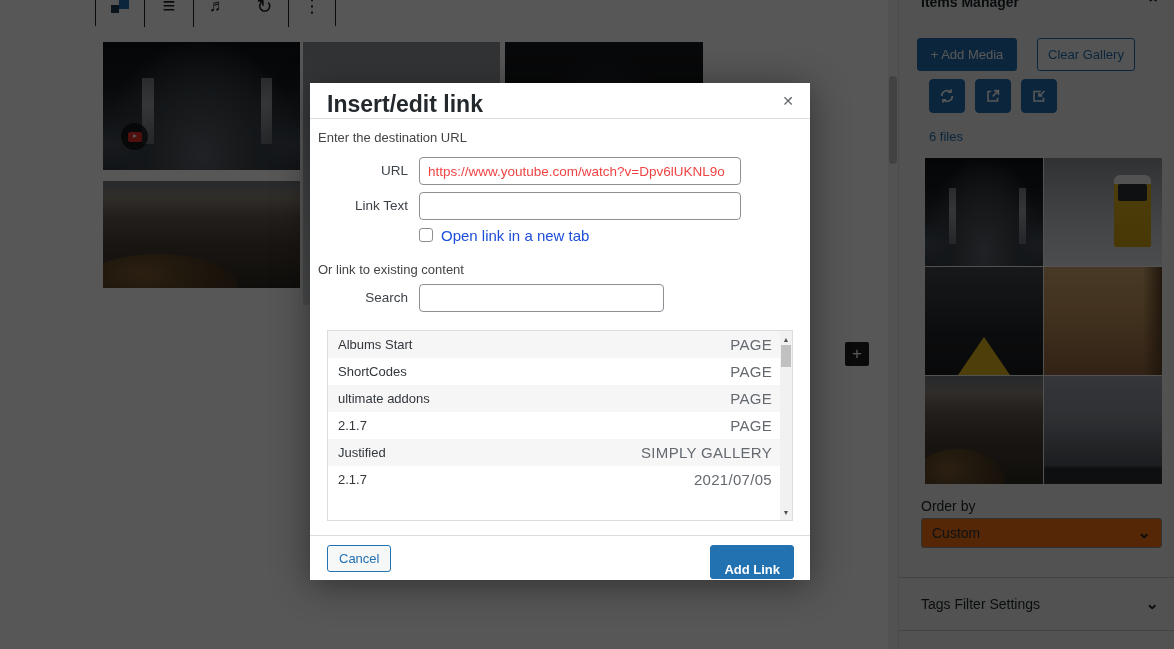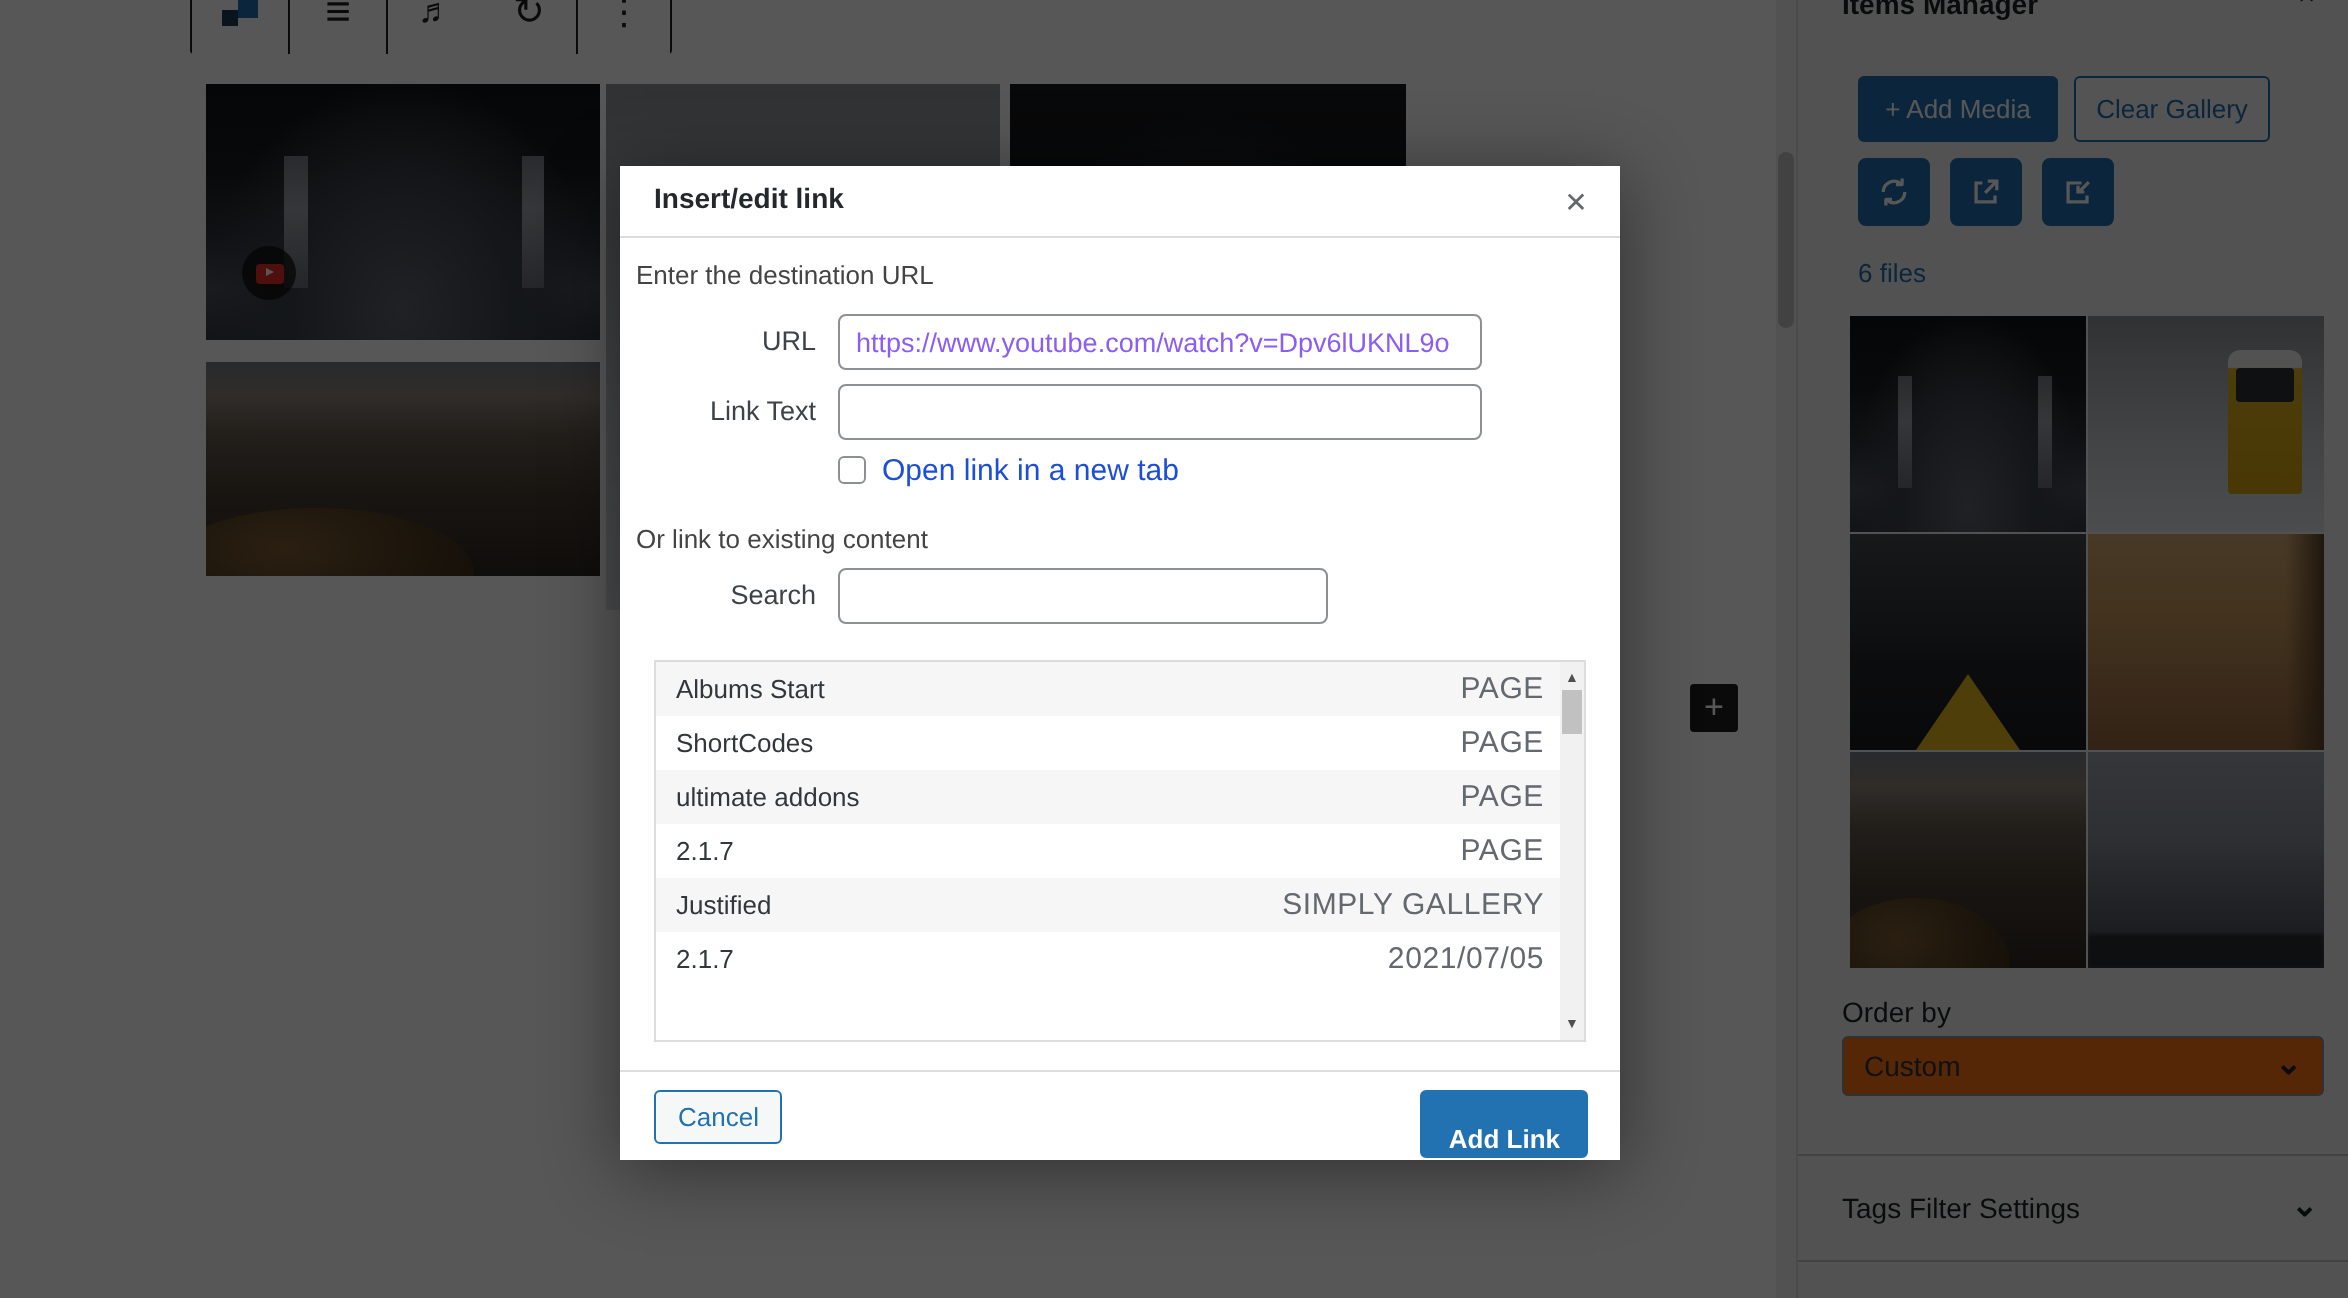--- a/index.html
+++ b/index.html
@@ -77,21 +77,21 @@
   #panel-title { position:absolute; left:22px; top:-6px; font-size:14px; font-weight:700; color:#1d2327; }
   .chev { font-size:13px; color:#1d2327; line-height:1; }
   #panel-collapse { position:absolute; right:14px; top:-4px; background:none; border:none; cursor:pointer; }
   .chev-up::before { content:"⌃"; font-size:16px; font-weight:700; }
   .chev-down::before { content:"⌄"; font-size:16px; font-weight:700; }
 
   .btn-primary { background:#2271b1; border:1px solid #2271b1; color:#fff; border-radius:3px;
       font-size:13px; cursor:pointer; font-family:inherit; }
   .btn-secondary { background:#f6f7f7; border:1px solid #2271b1; color:#2271b1; border-radius:3px;
       font-size:13px; cursor:pointer; font-family:inherit; }
-  #add-media { position:absolute; left:30px; top:38px; width:100px; height:33px; }
+  #add-media { position:absolute; left:18px; top:38px; width:100px; height:33px; }
   #clear-gallery { position:absolute; left:138px; top:38px; width:98px; height:33px; }
   .sq-icon-btn { position:absolute; top:79px; width:36px; height:34px; background:#2271b1; border:1px solid #2271b1;
       border-radius:4px; color:#fff; cursor:pointer; display:flex; align-items:center; justify-content:center; }
   .sq-icon-btn svg { width:18px; height:18px; fill:none; stroke:#fff; stroke-width:1.8; }
   #files-count { position:absolute; left:30px; top:129px; font-size:13px; color:#2271b1; }
 
   #thumb-grid { position:absolute; left:26px; top:158px; width:239px; display:grid;
       grid-template-columns:118px 118px; grid-auto-rows:108px; gap:1px; }
   .thumb { position:relative; overflow:hidden; cursor:pointer; }
 
@@ -106,28 +106,28 @@
       font-size:14px; color:#1d2327; cursor:pointer; font-family:inherit; }
 
   
   #backdrop { position:absolute; left:0; top:0; width:1174px; height:649px;
       background:rgba(0,0,0,0.66); z-index:50; }
 
   
   #link-modal { position:absolute; left:310px; top:83px; width:500px; height:497px; background:#fff;
       z-index:100; box-shadow:0 5px 35px rgba(0,0,0,0.45); }
   #modal-header { position:absolute; left:0; top:0; width:100%; height:36px; border-bottom:1px solid #dcdcde; }
-  #modal-title { position:absolute; left:17px; top:8px; font-size:14px; font-weight:700; color:#23282d; }
+  #modal-title { position:absolute; left:17px; top:8px; font-size:23px; font-weight:700; color:#23282d; }
   #modal-close { position:absolute; right:6px; top:2px; width:32px; height:32px; background:none; border:none;
       color:#646970; cursor:pointer; }
   #modal-close::before { content:"✕"; font-size:14px; }
   .m-label { position:absolute; left:8px; font-size:13px; color:#444; }
   .row-label { position:absolute; left:0; width:98px; text-align:right; font-size:13.5px; color:#3c434a; }
   .m-input { position:absolute; left:109px; height:28px; border:1px solid #8c8f94; border-radius:4px;
-      font-size:13.5px; color:#8b5cf6; padding:0 8px; font-family:inherit; background:#fff; }
+      font-size:13.5px; color:#ef4444; padding:0 8px; font-family:inherit; background:#fff; }
   #checkbox-newtab { position:absolute; left:109px; top:145px; width:14px; height:14px; background:#fff;
       border:1px solid #8c8f94; border-radius:3px; cursor:pointer; }
   #newtab-label { position:absolute; left:131px; top:144px; font-size:15px; color:#1d4ed8; }
 
   #results-box { position:absolute; left:17px; top:247px; width:466px; height:191px;
       border:1px solid #dcdcde; background:#fff; overflow:hidden; }
   #results-list { position:absolute; left:0; top:0; width:454px; }
   .notice-row { height:29px; line-height:29px; border-left:4px solid #4f94d4; padding-left:9px;
       font-size:13px; color:#32373c; background:#fff; }
   .result-row { height:27px; display:flex; align-items:center; justify-content:space-between;

